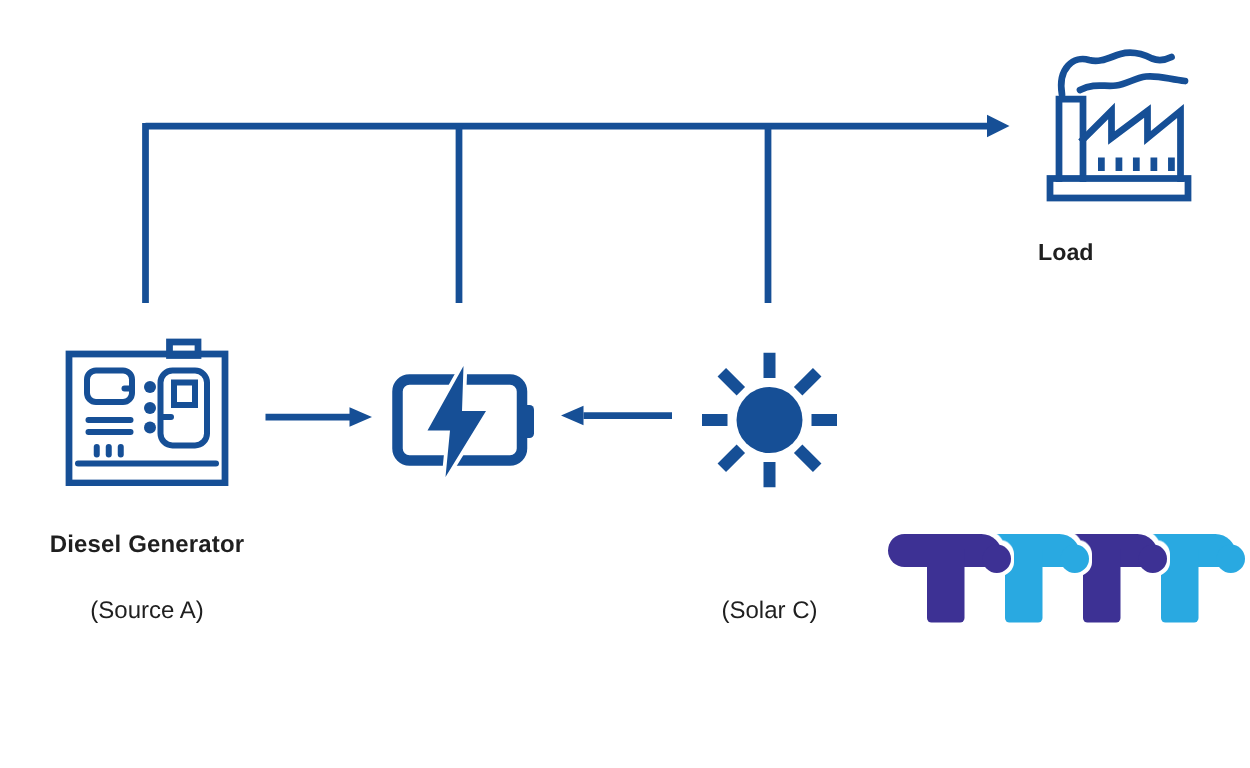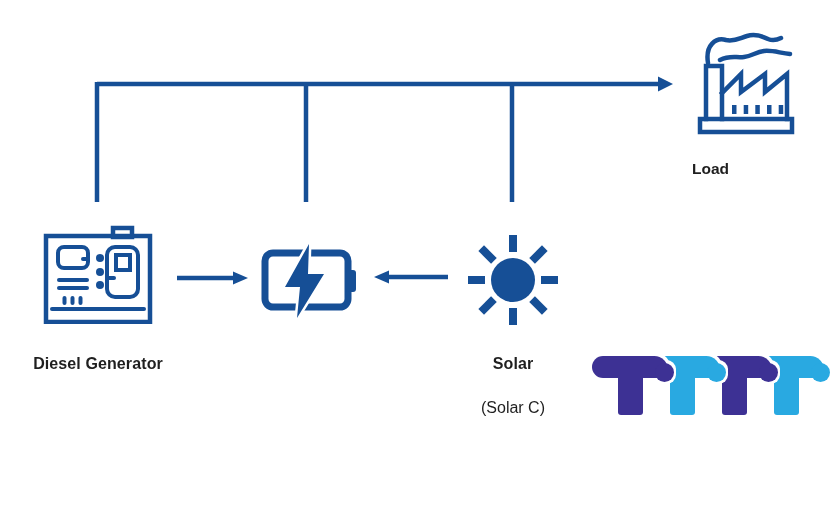--- a/index.html
+++ b/index.html
@@ -122,25 +122,25 @@
       <line x1="13.2" y1="13.2" x2="25.9" y2="25.9"></line>
       <line x1="64.1" y1="64.1" x2="76.8" y2="76.8"></line>
       <line x1="64.1" y1="25.9" x2="76.8" y2="13.2"></line>
       <line x1="13.2" y1="76.8" x2="25.9" y2="64.1"></line>
     </g>
   </svg>
 
   <div class="node-label" style="left:13px;top:355px">
     <div class="node-name">Diesel Generator</div>
   </div>
+  <div class="node-label" style="left:13px;top:399px">
+    <div class="node-sub">(Source A)</div>
+  </div>
 
 
-  <div class="node-label" style="left:428px;top:355px">
-    <div class="node-name">Solar</div>
-  </div>
   <div class="node-label" style="left:428px;top:399px">
     <div class="node-sub">(Solar C)</div>
   </div>
 
   <div class="logo">
     <div class="logo-t t-indigo" style="left:0;z-index:4">
       <div class="t-bar"></div>
       <div class="t-tip"></div>
       <div class="t-stem"></div>
     </div>

